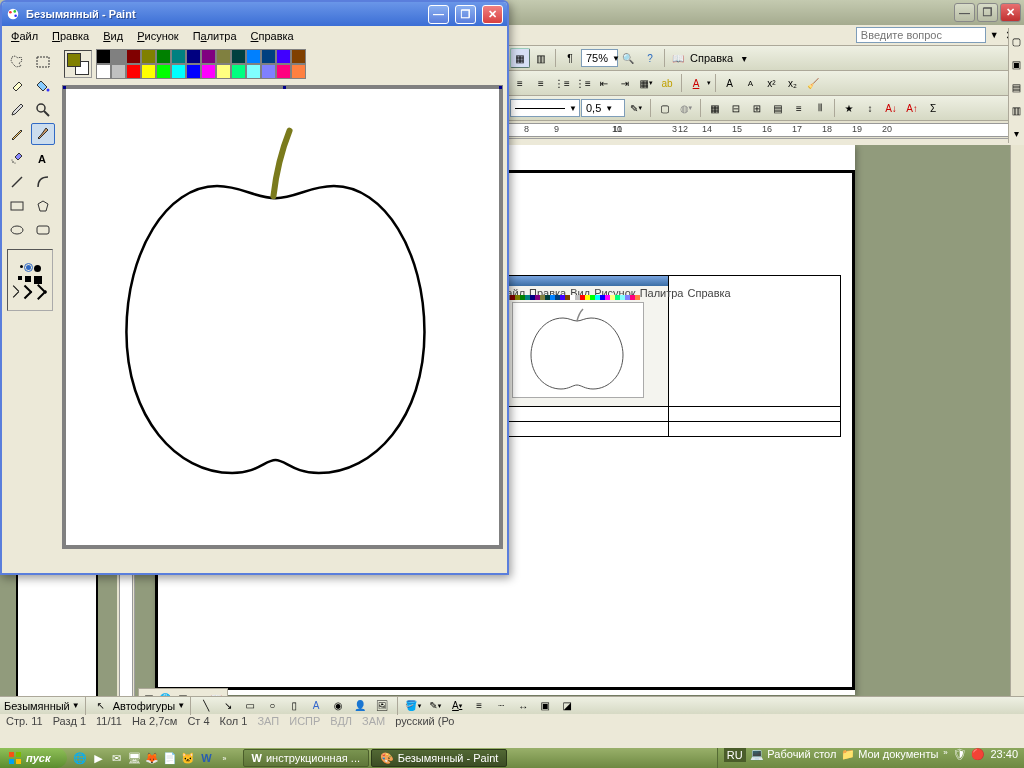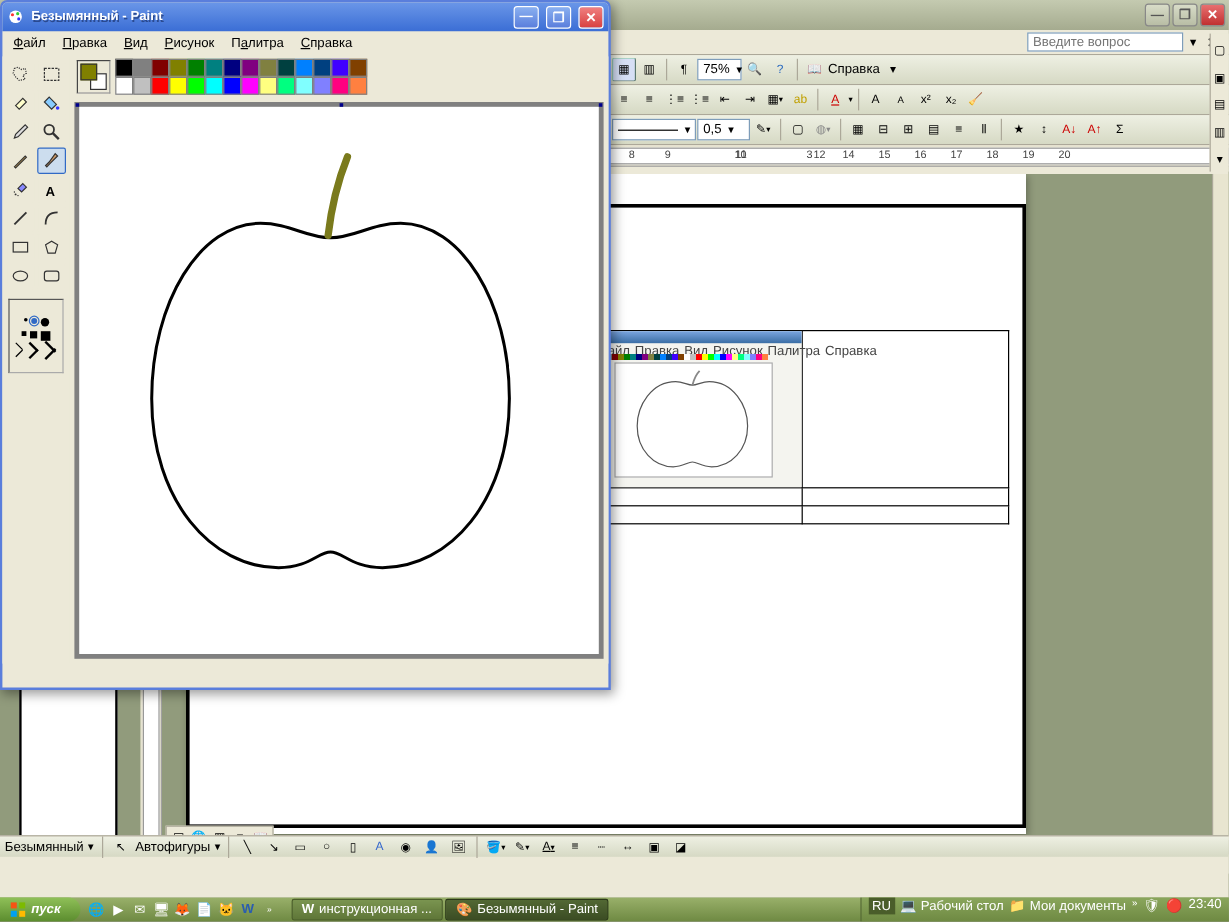--- a/index.html
+++ b/index.html
@@ -300,20 +300,33 @@
       <div class="tsep"></div>
       <div class="tbtn">🪣<span style="font-size:7px">▾</span></div>
       <div class="tbtn">✎<span style="font-size:7px">▾</span></div>
       <div class="tbtn" style="text-decoration:underline">A<span style="font-size:7px">▾</span></div>
       <div class="tbtn">≡</div>
       <div class="tbtn">┈</div>
       <div class="tbtn">↔</div>
       <div class="tbtn">▣</div>
       <div class="tbtn">◪</div>
     </div>
+    <div class="stat">
+      <span>Стр. 11</span>
+      <span>Разд 1</span>
+      <span>11/11</span>
+      <span>На 2,7см</span>
+      <span>Ст 4</span>
+      <span>Кол 1</span>
+      <span class="dim">ЗАП</span>
+      <span class="dim">ИСПР</span>
+      <span class="dim">ВДЛ</span>
+      <span class="dim">ЗАМ</span>
+      <span>русский (Ро</span>
+    </div>
   </div>
 </div>
 
 <div class="paint">
   <div class="paint-title">
     <svg class="pico" viewBox="0 0 16 16">
         <circle cx="8" cy="8" r="6" fill="#fff"></circle>
         <circle cx="5" cy="6" r="1.5" fill="#f33"></circle>
         <circle cx="10" cy="5" r="1.5" fill="#3c3"></circle>
         <circle cx="11" cy="10" r="1.5" fill="#33f"></circle>

